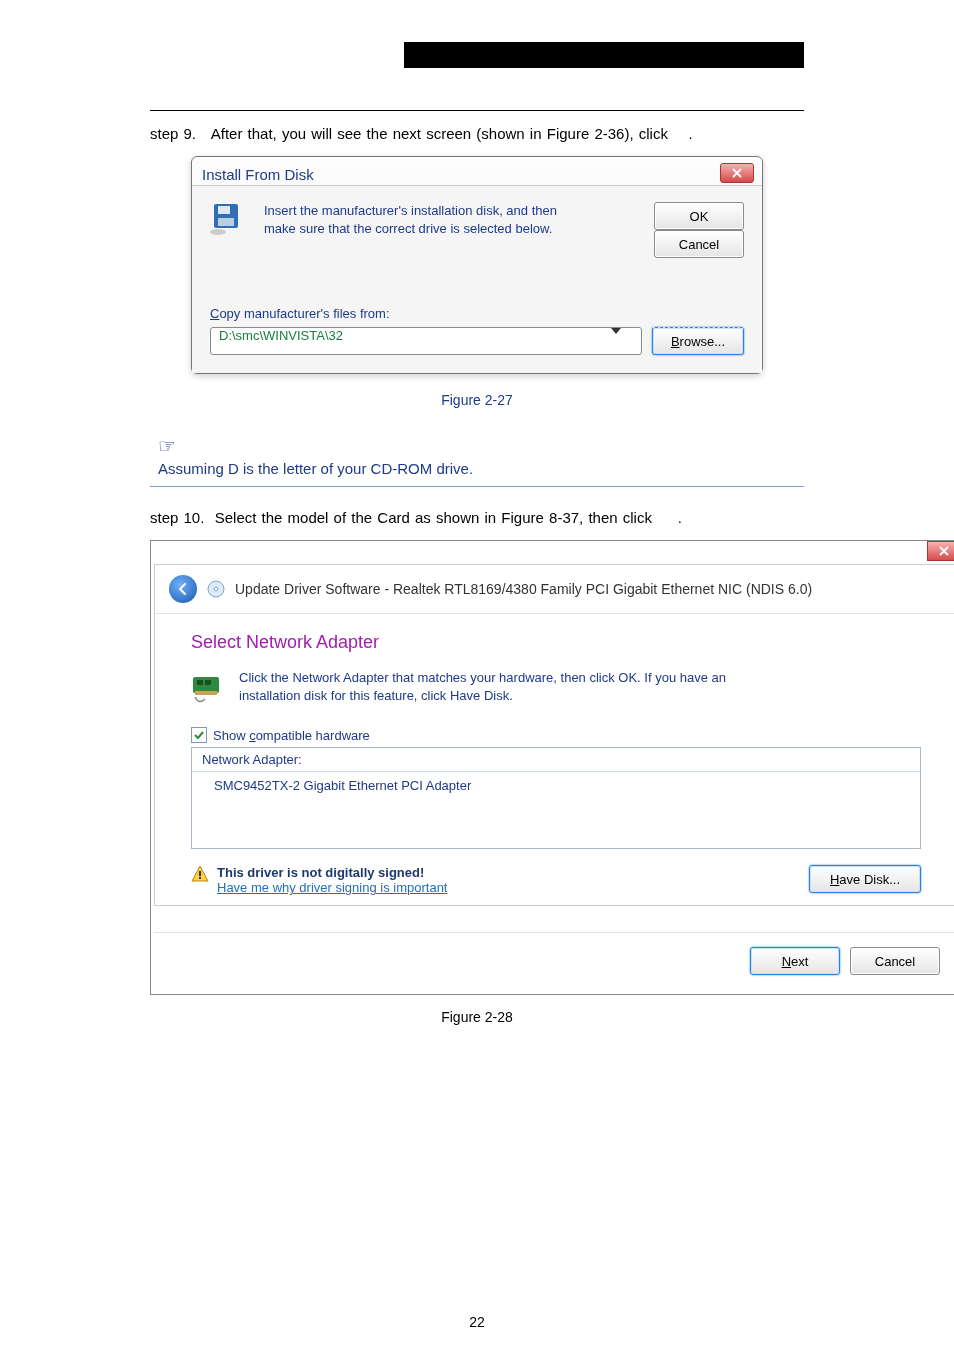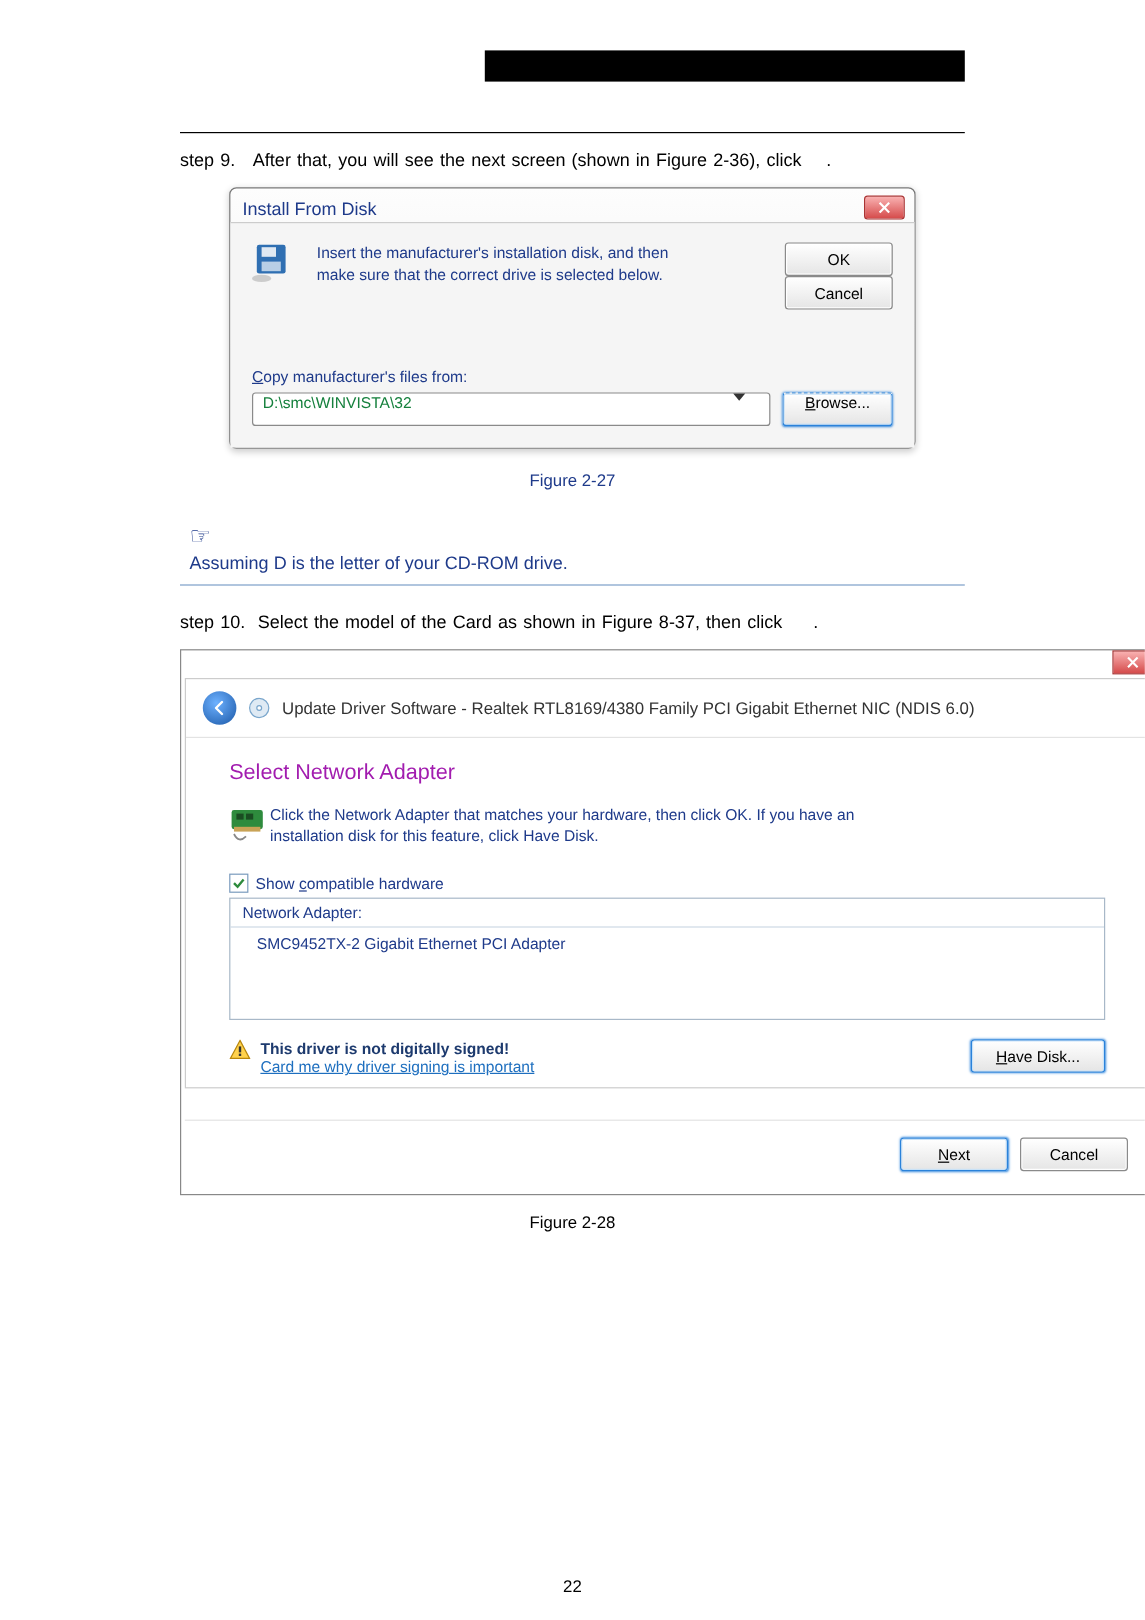--- a/index.html
+++ b/index.html
@@ -16,37 +16,37 @@
 .dlgbody{background:#f5f5f5;border-top:1px solid #ccc;padding:16px 18px 18px 18px}
 .dlgrow{display:flex;gap:18px}
 .disk-icon{width:36px;height:36px;flex:0 0 36px}
 .insertmsg{flex:1;color:#1e3a8a;font-size:13px;line-height:1.4}
 .btncol{display:flex;flex-direction:column;gap:0;width:90px}
 .winbtn{height:26px;border:1px solid #8a8a8a;border-radius:3px;background:linear-gradient(to bottom,#fff,#e5e5e5);font-size:13px;color:#000;box-shadow:inset 0 0 0 1px #fff;display:flex;align-items:center;justify-content:center}
 .copyrow{margin-top:48px;color:#1e3a8a;font-size:13px}
 .pathrow{display:flex;gap:10px;margin-top:6px;align-items:center}
 .combo{flex:1;display:flex;align-items:flex-start;justify-content:space-between;height:26px;border:1px solid #8a8a8a;border-radius:3px;background:#fff;padding:0 20px 0 8px;font-size:13px;color:#15803d}
 .combo .tri{width:0;height:0;border-left:5px solid transparent;border-right:5px solid transparent;border-top:6px solid #333}
-.browsebtn{width:90px;height:26px;border:1px solid #2a82da;border-radius:3px;background:linear-gradient(to bottom,#fff,#e5e5e5);font-size:13px;color:#000;display:flex;justify-content:center;box-shadow:0 0 2px #2a82da,inset 0 0 0 1px #c9e2f7;border-style:dashed solid solid solid}
+.browsebtn{width:90px;height:26px;border:1px solid #2a82da;border-radius:3px;background:linear-gradient(to bottom,#fff,#e5e5e5);font-size:13px;color:#000;display:flex;align-items:center;justify-content:center;box-shadow:0 0 2px #2a82da,inset 0 0 0 1px #c9e2f7;border-style:dashed solid solid solid}
 .figcap{text-align:center;color:#1e3a8a;font-size:14px;margin:18px 0 26px 0}
 .note-icon{color:#1e3a8a;font-size:20px;margin:0 0 2px 8px}
 .notebox{border-bottom:1px solid #7da0c8;padding:0 0 8px 8px;margin:0 0 22px 0}
 .notebox .ntxt{color:#1e3a8a;font-size:15px}
 .dialog2{width:810px;margin:0 auto;border:1px solid #888;background:#fff;font-family:"Segoe UI",Tahoma,sans-serif;font-size:13px;padding-bottom:2px}
 .d2top{display:flex;justify-content:flex-end;padding:0}
 .d2top .closebtn{border-radius:0 0 0 0;height:18px}
 .d2titlewrap{border:1px solid #ccc;margin:3px 3px 0 3px}
 .d2head{display:flex;align-items:center;gap:10px;padding:10px 14px;border-bottom:1px solid #e3e3e3}
 .backbtn{width:28px;height:28px;border-radius:50%;background:radial-gradient(circle at 40% 35%,#6db1ff,#1a57a6);display:flex;align-items:center;justify-content:center}
 .backbtn svg{display:block}
 .cd-icon{width:18px;height:18px}
 .d2title{color:#333;font-size:14px}
 .d2body{padding:18px 36px 10px 36px}
 .d2h1{color:#a21caf;font-size:18px;margin:0 0 16px 0}
-.hwrow{display:flex;align-items:center;margin-bottom:22px}
+.hwrow{display:flex;gap:14px;align-items:flex-end;margin-bottom:22px}
 .nic-icon{width:34px;height:30px;flex:0 0 34px}
 .hwmsg{color:#1e3a8a;font-size:13px;line-height:1.4}
 .chkrow{display:flex;align-items:center;gap:6px;color:#1e3a8a;font-size:13px;margin-bottom:4px}
 .chk{width:14px;height:14px;border:1px solid #7a9bbd;background:#fff;display:flex;align-items:center;justify-content:center}
 .chk svg{display:block}
 .listbox{border:1px solid #a8b8c8;background:#fff;min-height:100px}
 .listhdr{padding:4px 10px;color:#1e3a8a;font-size:13px;border-bottom:1px solid #cdd9e5}
 .listitem{padding:6px 22px;color:#1e3a8a;font-size:13px}
 .sigrow{display:flex;align-items:flex-start;gap:8px;margin-top:16px}
 .warn-icon{width:18px;height:18px;flex:0 0 18px}
@@ -177,21 +177,21 @@
         <div class="listitem">SMC9452TX-2 Gigabit Ethernet PCI Adapter</div>
       </div>
       <div class="sigrow">
         <svg class="warn-icon" viewBox="0 0 18 18">
               <path d="M9 1 L17 16 L1 16 Z" fill="#ffd24d" stroke="#b8860b"></path>
               <rect x="8" y="6" width="2" height="5" fill="#333"></rect>
               <rect x="8" y="12" width="2" height="2" fill="#333"></rect>
             </svg>
         <div class="sigcol">
           <div class="sigtitle">This driver is not digitally signed!</div>
-          <div class="siglink">Card me why driver signing is important</div>
+          <div class="siglink">Have me why driver signing is important</div>
         </div>
         <div class="havedisk">
           <span><span class="under">H</span>ave Disk...</span>
         </div>
       </div>
     </div>
     </div>
     <div class="d2foot">
       <div class="winbtn nextbtn">
           <span><span class="under">N</span>ext</span>

